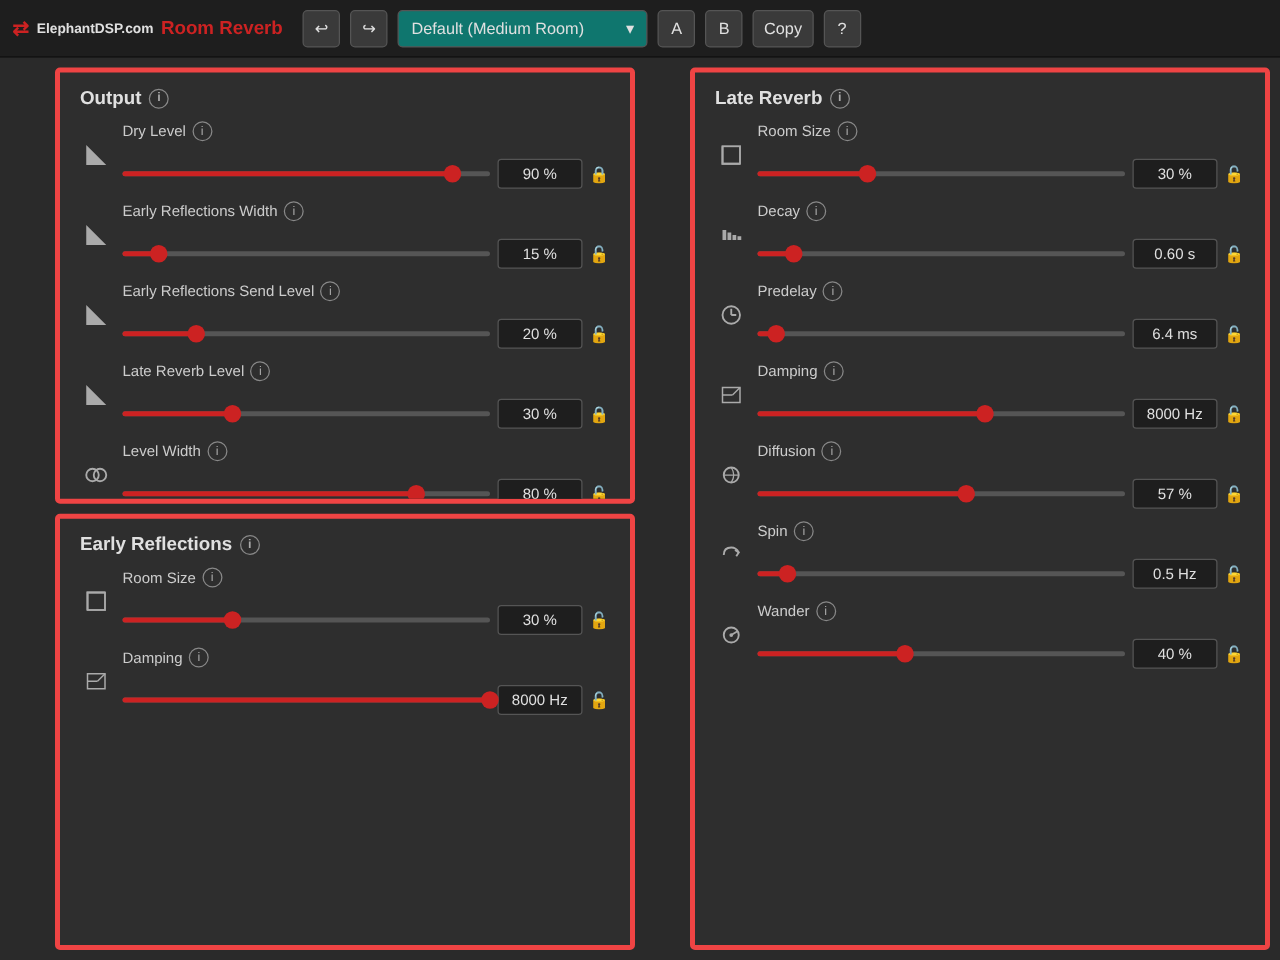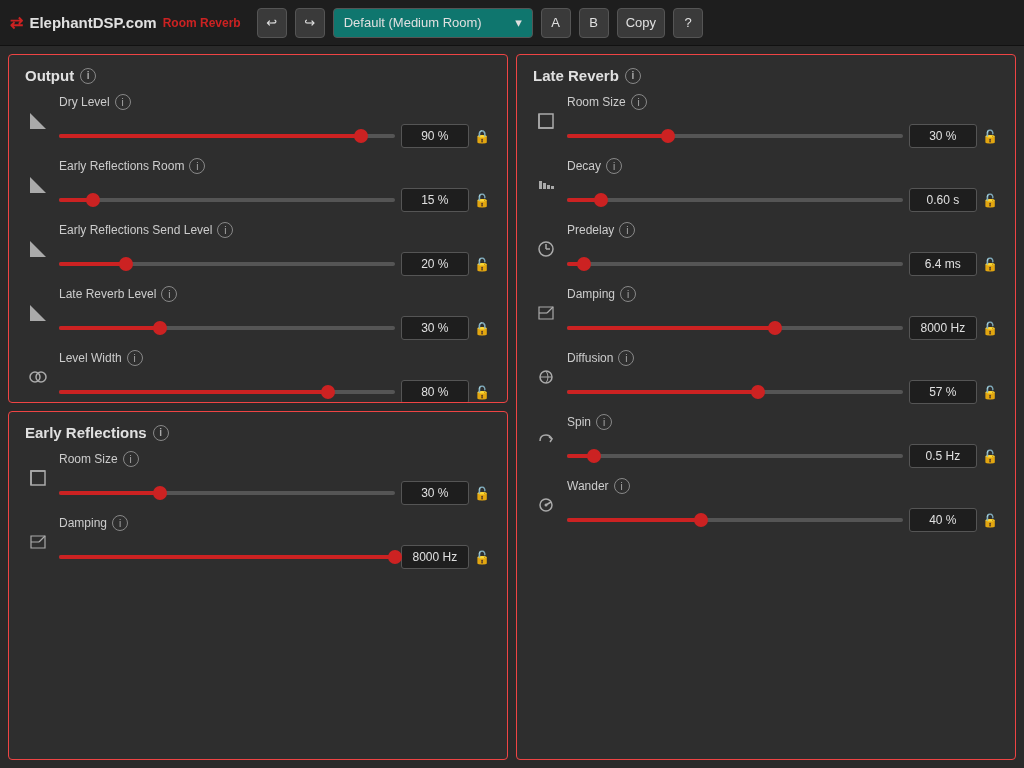--- a/index.html
+++ b/index.html
@@ -29,26 +29,26 @@
       gap: 6px;
       margin-right: 8px;
     }
     .logo-arrows {
       color: #cc2222;
       font-size: 16px;
       font-weight: bold;
     }
     .logo-text-white {
       color: #e0e0e0;
-      font-size: 15px;
+      font-size: 11px;
       font-weight: bold;
     }
     .logo-text-red {
       color: #cc2222;
-      font-size: 12px;
+      font-size: 15px;
       font-weight: bold;
     }
     .header-btn {
       background: #3a3a3a;
       border: 1px solid #555;
       color: #e0e0e0;
       height: 30px;
       min-width: 30px;
       padding: 0 8px;
       border-radius: 4px;
@@ -80,24 +80,25 @@
       grid-template-columns: 1fr 1fr;
       grid-template-rows: 1fr 1fr;
       gap: 0;
       height: calc(768px - 46px);
       padding: 8px;
       gap: 8px;
     }
 
     .panel {
       background: #2e2e2e;
-      border: 1px solid #ef4444;
+      border: 4px solid #ef4444;
       border-radius: 4px;
       padding: 12px 16px;
       overflow: hidden;
+      margin-left: 36px;
     }
 
     .panel-title {
       font-size: 15px;
       font-weight: bold;
       color: #e0e0e0;
       margin-bottom: 10px;
       display: flex;
       align-items: center;
       gap: 6px;
@@ -259,21 +260,21 @@
     </div>
 
     <div class="param-row">
       <div class="param-icon">
         <svg class="icon-svg" viewBox="0 0 20 20">
             <polygon points="2,18 2,2 18,18" fill="#aaa"></polygon>
           </svg>
       </div>
       <div class="param-content">
         <div class="param-label">
-          <span>Early Reflections Room</span>
+          <span>Early Reflections Width</span>
           <span class="info-icon">i</span>
         </div>
         <div class="slider-row">
           <div class="slider-track">
             <div class="slider-fill" style="width:10%"></div>
             <div class="slider-thumb" style="left:10%"></div>
           </div>
           <div class="value-box">15 %</div>
           <span class="lock-icon">🔓</span>
         </div>

